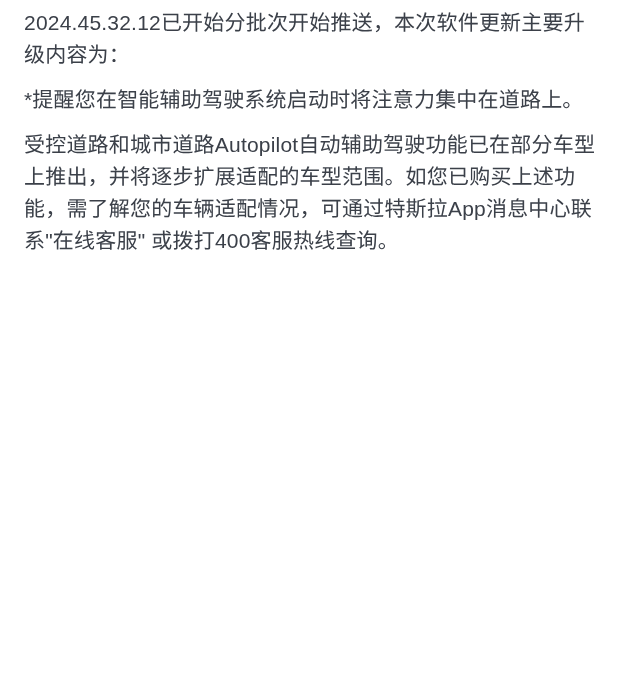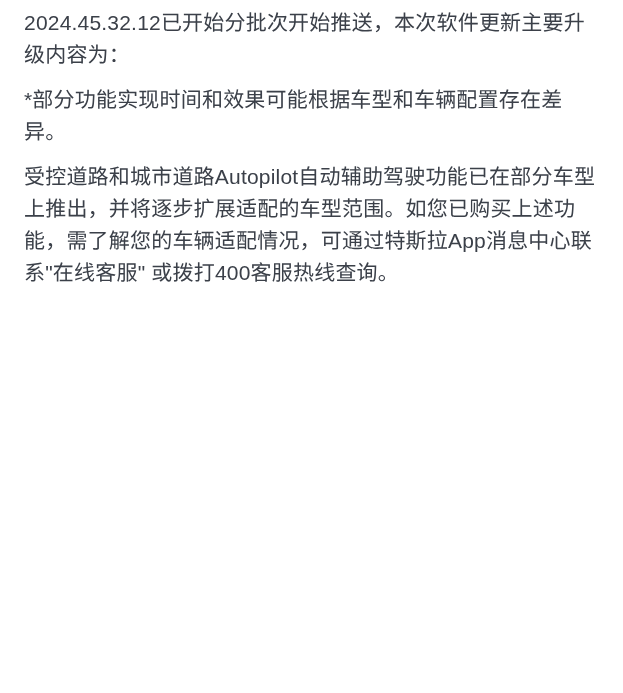--- a/index.html
+++ b/index.html
@@ -29,15 +29,15 @@
   .release-notes p {
     margin: 0 0 13px 0;
     padding: 0;
   }
 </style>
 </head>
 <body>
 
 <div class="release-notes">
   <p>2024.45.32.12已开始分批次开始推送，本次软件更新主要升级内容为：</p>
-  <p>*部分功能实现时间和效果可能根据车型和车辆配置存在差异。</p>
+  <p>*提醒您在智能辅助驾驶系统启动时将注意力集中在道路上。</p>
   <p>受控道路和城市道路Autopilot自动辅助驾驶功能已在部分车型上推出，并将逐步扩展适配的车型范围。如您已购买上述功能，需了解您的车辆适配情况，可通过特斯拉App消息中心联系"在线客服" 或拨打400客服热线查询。</p>
 </div>
 
 </body></html>

